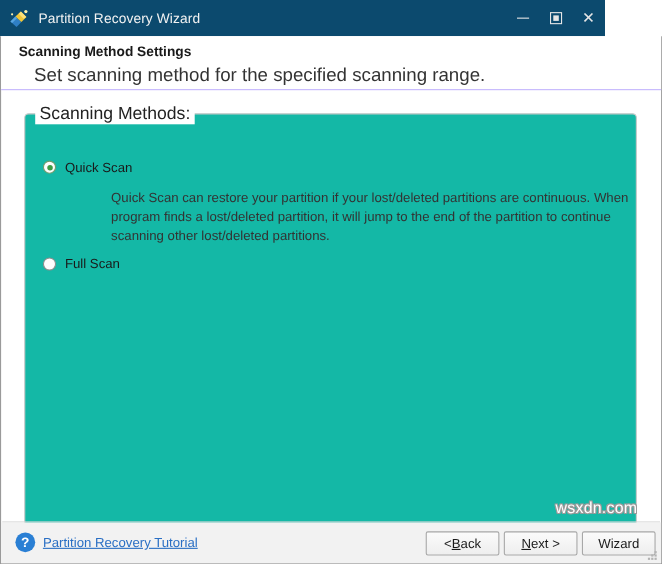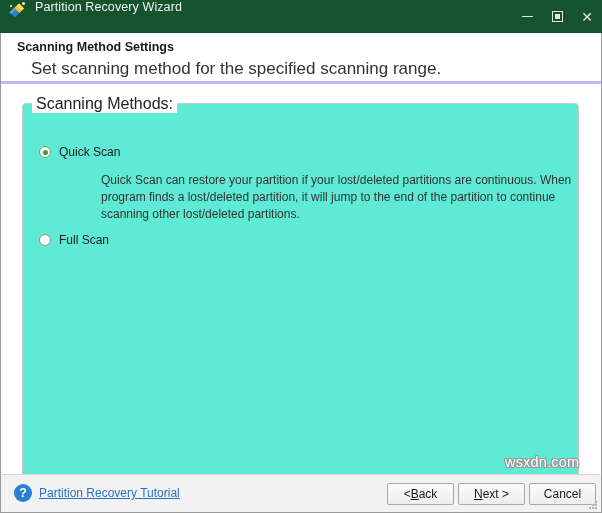--- a/index.html
+++ b/index.html
@@ -18,25 +18,25 @@
     height: 513px;
     box-sizing: border-box;
     background: #ffffff;
     overflow: hidden;
   }
 
   
   .titlebar {
     position: absolute;
     left: 0; top: 0;
-    width: 602px;
+    width: 550px;
     height: 33px;
-    background: #14532d;
-    display: flex;
-    align-items: flex-start;
+    background: #0c4a6e;
+    display: flex;
+    align-items: center;
   }
   .title-icon {
     width: 20px;
     height: 20px;
     margin-left: 7px;
     margin-right: 8px;
     position: relative;
     flex: none;
   }
   .title-text {
@@ -97,21 +97,21 @@
     background: #ffffff;
   }
 
   
   .header {
     position: absolute;
     left: 0; top: 0;
     right: 0;
     height: 48px;
     background: #ffffff;
-    border-bottom: 3px solid #c4b5fd;
+    border-bottom: 1px solid #c4b5fd;
   }
   .header-title {
     position: absolute;
     left: 16px; top: 7px;
     font-size: 12.5px;
     font-weight: bold;
     color: #1a1a1a;
   }
   .header-sub {
     position: absolute;
@@ -123,21 +123,21 @@
   
   .groupbox {
     position: absolute;
     left: 21px;
     top: 70px;
     width: 557px;
     height: 393px;
     border: 1px solid #c8c8c8;
     border-radius: 4px;
     box-sizing: border-box;
-    background: #5eead4;
+    background: #14b8a6;
   }
   .groupbox-legend {
     position: absolute;
     left: 31px;
     top: 62px;
     background: #ffffff;
     padding: 0 4px;
     font-size: 16px;
     color: #222222;
     font-weight: normal;
@@ -360,21 +360,21 @@
           <span>ack</span>
       </div>
 
       <div class="btn btn-next">
         <span></span>
           <span class="accel">N</span>
           <span>ext &gt;</span>
       </div>
 
       <div class="btn btn-cancel">
-        <span>Cancel</span>
+        <span>Wizard</span>
       </div>
 
       <div class="resize-grip">
         <i style="right:0;bottom:0;"></i>
         <i style="right:3px;bottom:0;"></i>
         <i style="right:6px;bottom:0;"></i>
         <i style="right:0;bottom:3px;"></i>
         <i style="right:3px;bottom:3px;"></i>
         <i style="right:0;bottom:6px;"></i>
       </div>

